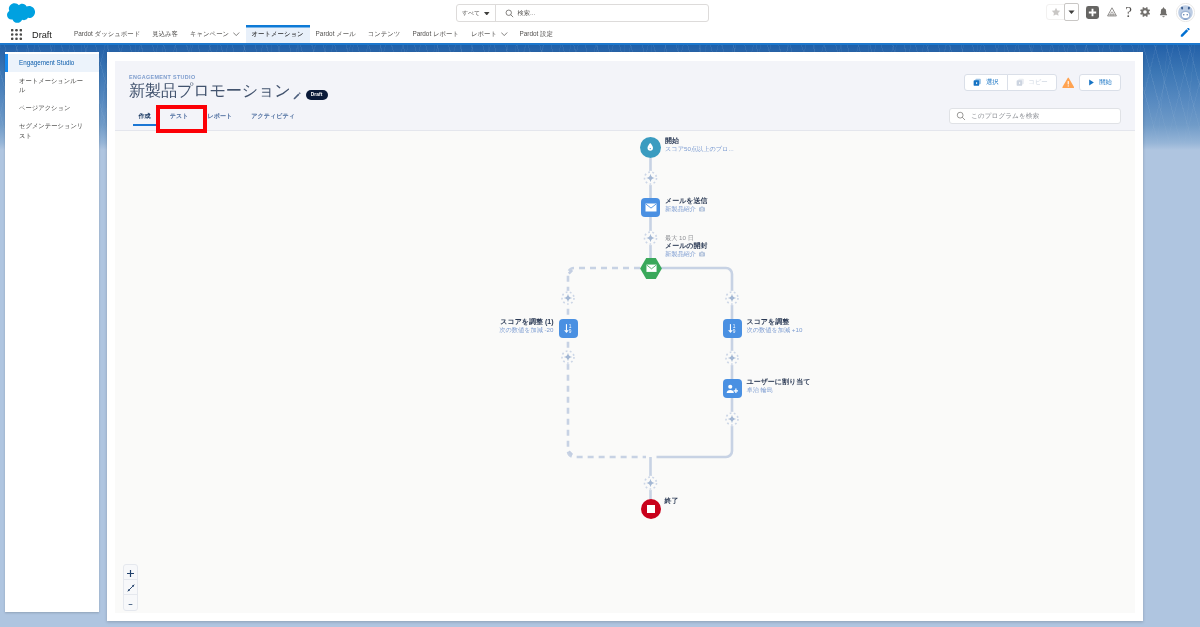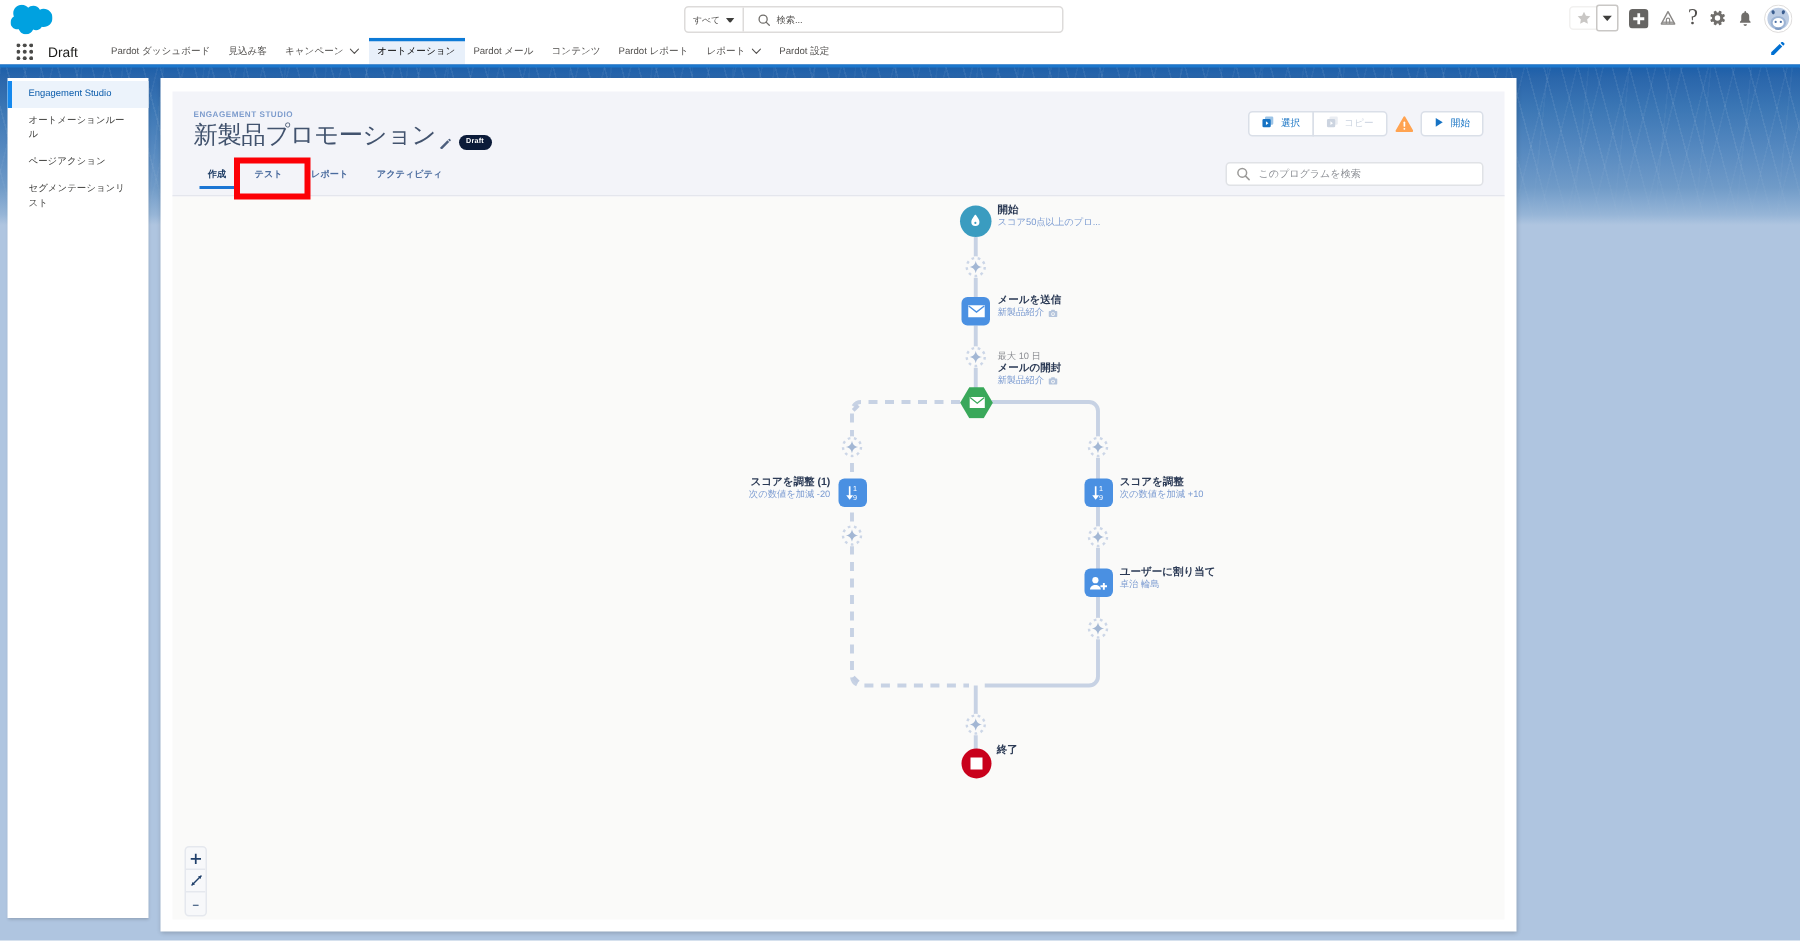--- a/index.html
+++ b/index.html
@@ -55,21 +55,21 @@
 
   
   .sidebar { position:absolute; left:5px; top:52px; width:94px; height:560px; background:#fff;
              box-shadow:0 1px 2px rgba(0,0,0,.18); }
   .sb-list { list-style:none; padding-top:2px; }
   .sb-item { font-size:6.3px; color:#3e3e3c; padding:4.2px 10px 4.2px 14px; line-height:1.5; position:relative; }
   .sb-item.active { background:#ecf3fb; color:#0b5cab; font-weight:400; }
   .sb-item.active::before { content:""; position:absolute; left:0; top:0; bottom:0; width:3px; background:#1589ee; }
 
   
-  .card { position:absolute; left:107px; top:52px; width:904px; height:569px; background:#fff;
+  .card { position:absolute; left:107px; top:52px; width:1036px; height:569px; background:#fff;
           box-shadow:0 1px 3px rgba(0,0,0,.2); }
   .page-header { position:relative; height:70px; background:#f3f4f9; border-bottom:1px solid #e4e6ed;
                  margin:9px 8px 0 8px; }
   .ph-left { position:absolute; left:14px; top:0; }
   .ph-eyebrow { font-size:5.4px; letter-spacing:.35px; color:#7d9ccd; margin-top:13px; font-weight:600; }
   .ph-titlerow { display:flex; align-items:flex-end; gap:3px; margin-top:1px; }
   .ph-title { font-size:16.2px; font-weight:400; color:#42536e; letter-spacing:-.25px; line-height:1.2; }
   .ph-pencil { line-height:0; margin-left:-1px; }
   .ph-badge { background:#0b1b39; color:#fff; font-size:4.8px; font-weight:bold; border-radius:7px;
               padding:3px 5px 3px 5px; letter-spacing:.15px; line-height:1; margin-left:2px; }

